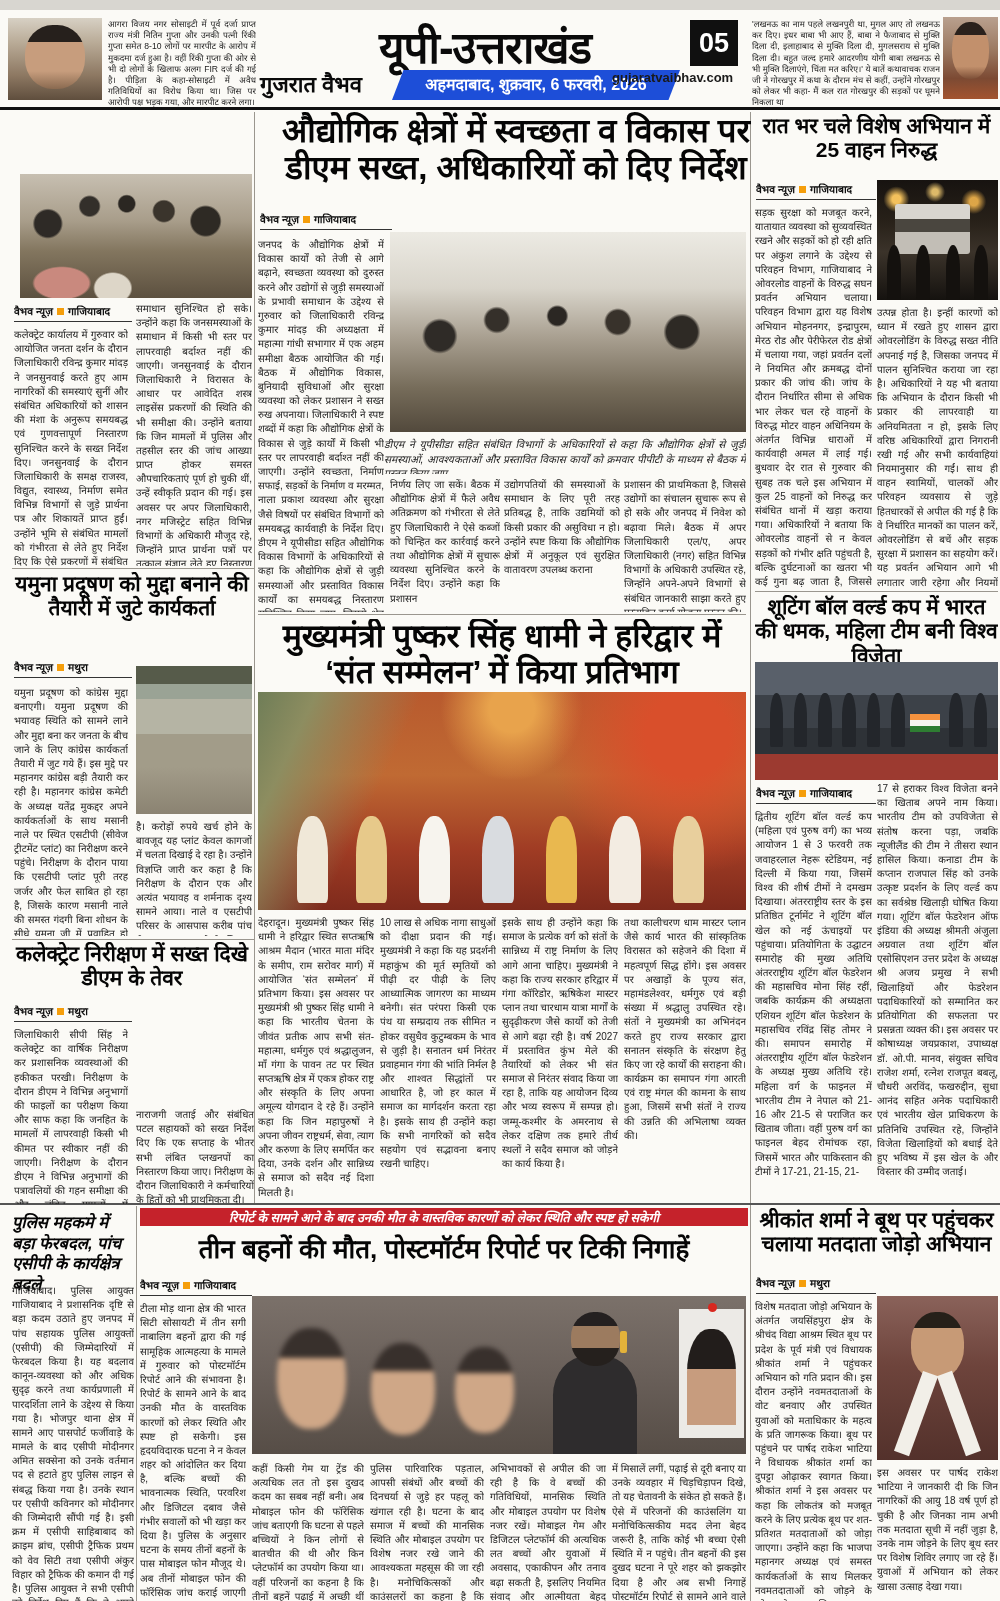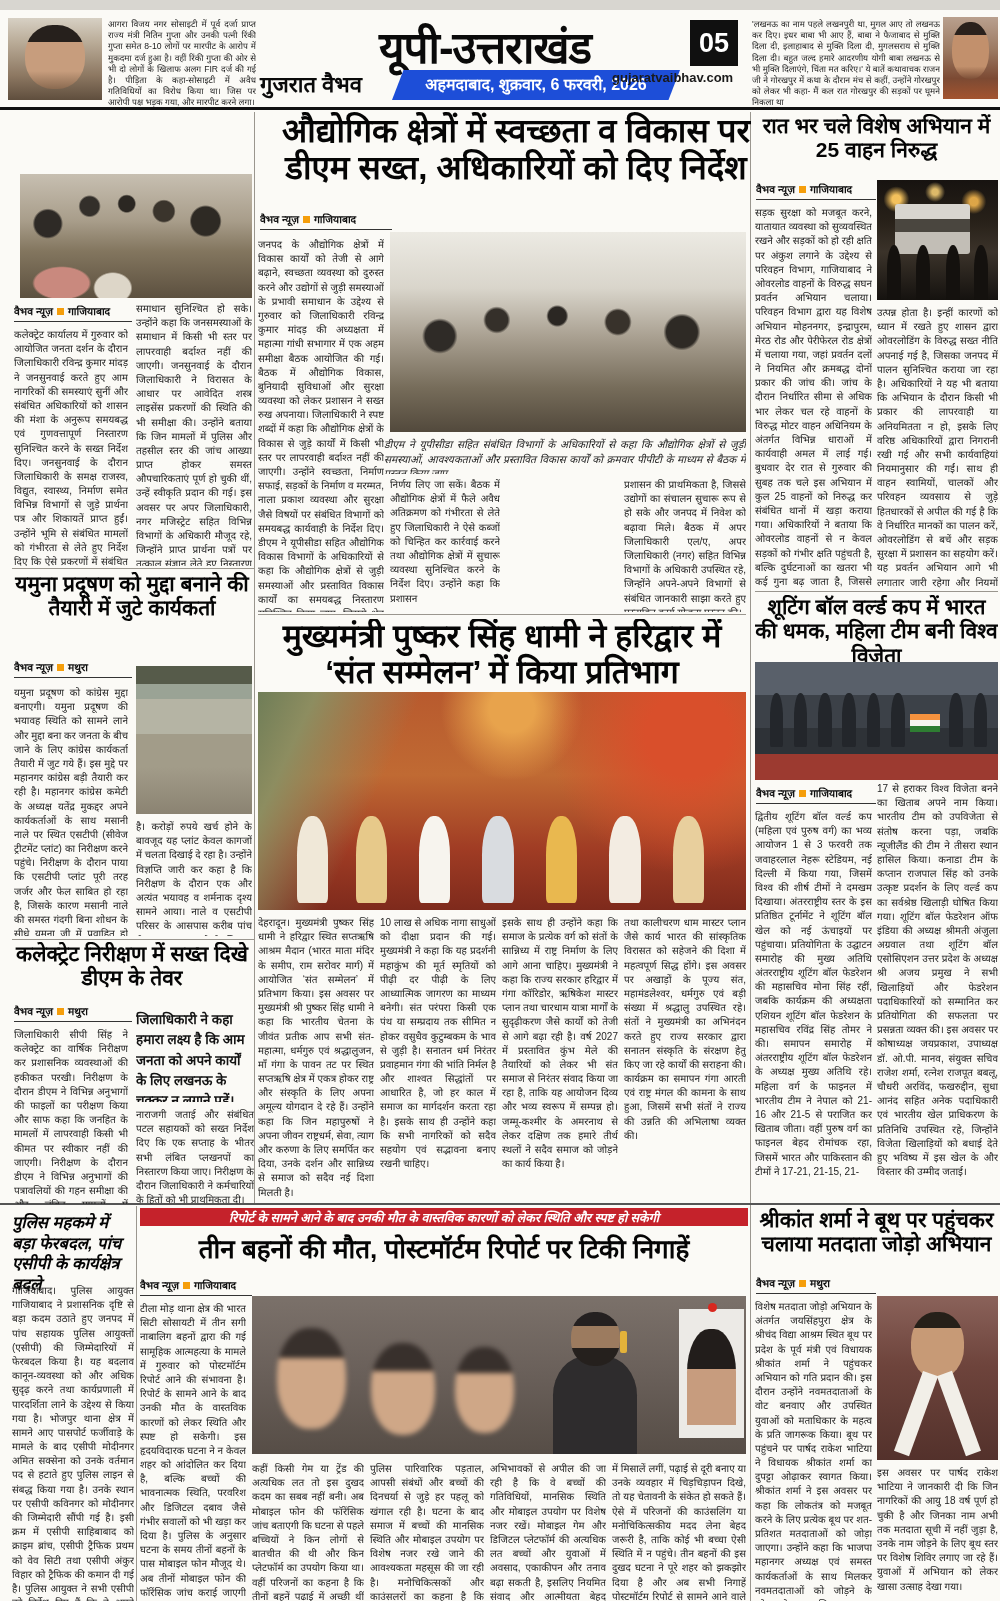--- a/index.html
+++ b/index.html
@@ -141,36 +141,36 @@
   <div class="abs photo p-yamuna" style="left:136px;top:656px;width:116px;height:148px;"></div>
   <div class="abs body-txt" style="left:136px;top:810px;width:116px;height:116px;">है। करोड़ों रुपये खर्च होने के बावजूद यह प्लांट केवल कागजों में चलता दिखाई दे रहा है। उन्होंने विज्ञप्ति जारी कर कहा है कि निरीक्षण के दौरान एक और अत्यंत भयावह व शर्मनाक दृश्य सामने आया। नाले व एसटीपी परिसर के आसपास करीब पांच से सात मृत पशु पड़े थे, जिनका कोई लेखा जोखा नहीं है।</div>
 
   <div class="abs art-head h-sm" style="left:12px;top:932px;width:240px;">कलेक्ट्रेट निरीक्षण में सख्त दिखे डीएम के तेवर</div>
   <div class="abs byline" style="left:14px;top:994px;width:118px;">
     <span>वैभव न्यूज़</span>
     <span class="sq"></span>
     <span>मथुरा</span>
   </div>
   <div class="abs body-txt" style="left:14px;top:1018px;width:114px;height:176px;">जिलाधिकारी सीपी सिंह ने कलेक्ट्रेट का वार्षिक निरीक्षण कर प्रशासनिक व्यवस्थाओं की हकीकत परखी। निरीक्षण के दौरान डीएम ने विभिन्न अनुभागों की फाइलों का परीक्षण किया और साफ कहा कि जनहित के मामलों में लापरवाही किसी भी कीमत पर स्वीकार नहीं की जाएगी। निरीक्षण के दौरान डीएम ने विभिन्न अनुभागों की पत्रावलियों की गहन समीक्षा की और लंबित मामलों में अनावश्यक देरी पाए जाने पर उन्होंने</div>
-  <div class="abs pull-quote" style="left:136px;top:1000px;width:118px;height:92px;">जिलाधिकारी ने कहा हमारा लक्ष्य है कि आम जनता को अपने कार्यों के लिए लखनऊ के चक्कर न लगाने पड़ें।</div>
   <div class="abs body-txt" style="left:136px;top:1098px;width:118px;height:96px;">नाराजगी जताई और संबंधित पटल सहायकों को सख्त निर्देश दिए कि एक सप्ताह के भीतर सभी लंबित प्लखनपों का निस्तारण किया जाए। निरीक्षण के दौरान जिलाधिकारी ने कर्मचारियों के हितों को भी प्राथमिकता दी।</div>
 
   <div class="abs art-head h-it" style="left:12px;top:1202px;width:122px;">पुलिस महकमे में बड़ा फेरबदल, पांच एसीपी के कार्यक्षेत्र बदले</div>
   <div class="abs body-txt" style="left:12px;top:1274px;width:122px;height:322px;">गाजियाबाद। पुलिस आयुक्त गाजियाबाद ने प्रशासनिक दृष्टि से बड़ा कदम उठाते हुए जनपद में पांच सहायक पुलिस आयुक्तों (एसीपी) की जिम्मेदारियों में फेरबदल किया है। यह बदलाव कानून-व्यवस्था को और अधिक सुदृढ़ करने तथा कार्यप्रणाली में पारदर्शिता लाने के उद्देश्य से किया गया है। भोजपुर थाना क्षेत्र में सामने आए पासपोर्ट फर्जीवाड़े के मामले के बाद एसीपी मोदीनगर अमित सक्सेना को उनके वर्तमान पद से हटाते हुए पुलिस लाइन से संबद्ध किया गया है। उनके स्थान पर एसीपी कविनगर को मोदीनगर की जिम्मेदारी सौंपी गई है। इसी क्रम में एसीपी साहिबाबाद को क्राइम ब्रांच, एसीपी ट्रैफिक प्रथम को वेव सिटी तथा एसीपी अंकुर विहार को ट्रैफिक की कमान दी गई है। पुलिस आयुक्त ने सभी एसीपी को निर्देश दिए हैं कि वे अपने नवीन कार्यक्षेत्रों में कानून-व्यवस्था, अपराध नियंत्रण और जन शिकायतों के त्वरित निस्तारण को सर्वोच्च प्राथमिकता दें। सोशल मीडिया सेल को भी सक्रिय निगरानी के निर्देश दिए गए हैं।</div>
 
   <div class="abs art-head h-lg" style="left:272px;top:102px;width:488px;">औद्योगिक क्षेत्रों में स्वच्छता व विकास पर डीएम सख्त, अधिकारियों को दिए निर्देश</div>
   <div class="abs byline" style="left:260px;top:202px;width:132px;">
     <span>वैभव न्यूज़</span>
     <span class="sq"></span>
     <span>गाजियाबाद</span>
   </div>
   <div class="abs body-txt" style="left:258px;top:228px;width:126px;height:374px;">जनपद के औद्योगिक क्षेत्रों में विकास कार्यों को तेजी से आगे बढ़ाने, स्वच्छता व्यवस्था को दुरुस्त करने और उद्योगों से जुड़ी समस्याओं के प्रभावी समाधान के उद्देश्य से गुरुवार को जिलाधिकारी रविन्द्र कुमार मांदड़ की अध्यक्षता में महात्मा गांधी सभागार में एक अहम समीक्षा बैठक आयोजित की गई। बैठक में औद्योगिक विकास, बुनियादी सुविधाओं और सुरक्षा व्यवस्था को लेकर प्रशासन ने सख्त रुख अपनाया। जिलाधिकारी ने स्पष्ट शब्दों में कहा कि औद्योगिक क्षेत्रों के विकास से जुड़े कार्यों में किसी भी स्तर पर लापरवाही बर्दाश्त नहीं की जाएगी। उन्होंने स्वच्छता, निर्माण सफाई, सड़कों के निर्माण व मरम्मत, नाला प्रकाश व्यवस्था और सुरक्षा जैसे विषयों पर संबंधित विभागों को समयबद्ध कार्यवाही के निर्देश दिए। डीएम ने यूपीसीडा सहित औद्योगिक विकास विभागों के अधिकारियों से कहा कि औद्योगिक क्षेत्रों से जुड़ी समस्याओं और प्रस्तावित विकास कार्यों का समयबद्ध निस्तारण सुनिश्चित किया जाए, जिससे क्षेत्र के उद्यमियों का प्रशासन के प्रति विश्वास और सुदृढ़ हो सके।</div>
   <div class="abs photo p-ind" style="left:390px;top:222px;width:356px;height:200px;"></div>
   <div class="abs caption" style="left:384px;top:428px;width:362px;height:36px;">डीएम ने यूपीसीडा सहित संबंधित विभागों के अधिकारियों से कहा कि औद्योगिक क्षेत्रों से जुड़ी समस्याओं, आवश्यकताओं और प्रस्तावित विकास कार्यों को क्रमवार पीपीटी के माध्यम से बैठक में प्रस्तुत किया जाए</div>
   <div class="abs body-txt" style="left:390px;top:468px;width:110px;height:134px;">निर्णय लिए जा सकें। बैठक में औद्योगिक क्षेत्रों में फैले अवैध अतिक्रमण को गंभीरता से लेते हुए जिलाधिकारी ने ऐसे कब्जों को चिन्हित कर कार्रवाई करने तथा औद्योगिक क्षेत्रों में सुचारू व्यवस्था सुनिश्चित करने के निर्देश दिए। उन्होंने कहा कि प्रशासन</div>
+  <div class="abs body-txt" style="left:504px;top:468px;width:116px;height:134px;">उद्योगपतियों की समस्याओं के समाधान के लिए पूरी तरह प्रतिबद्ध है, ताकि उद्यमियों को किसी प्रकार की असुविधा न हो। उन्होंने स्पष्ट किया कि औद्योगिक क्षेत्रों में अनुकूल एवं सुरक्षित वातावरण उपलब्ध कराना</div>
   <div class="abs body-txt" style="left:624px;top:468px;width:122px;height:134px;">प्रशासन की प्राथमिकता है, जिससे उद्योगों का संचालन सुचारू रूप से हो सके और जनपद में निवेश को बढ़ावा मिले। बैठक में अपर जिलाधिकारी एल/ए, अपर जिलाधिकारी (नगर) सहित विभिन्न विभागों के अधिकारी उपस्थित रहे, जिन्होंने अपने-अपने विभागों से संबंधित जानकारी साझा करते हुए प्रस्तावित कार्य योजना प्रस्तुत की।</div>
 
   <div class="abs art-head" style="left:258px;top:609px;width:488px;font-size:32px;line-height:1.12;">मुख्यमंत्री पुष्कर सिंह धामी ने हरिद्वार में ‘संत सम्मेलन’ में किया प्रतिभाग</div>
   <div class="abs photo p-cm" style="left:258px;top:682px;width:488px;height:218px;">
     <div class="cm-fig" style="left:8%;background:#f0e8d8;"></div>
     <div class="cm-fig" style="left:20%;background:#e7c98a;"></div>
     <div class="cm-fig" style="left:33%;background:#f7f4ee;"></div>
     <div class="cm-fig" style="left:46%;background:#d9dce0;"></div>
     <div class="cm-fig" style="left:59%;background:#e9b84f;"></div>
     <div class="cm-fig" style="left:72%;background:#f3ece2;"></div>

